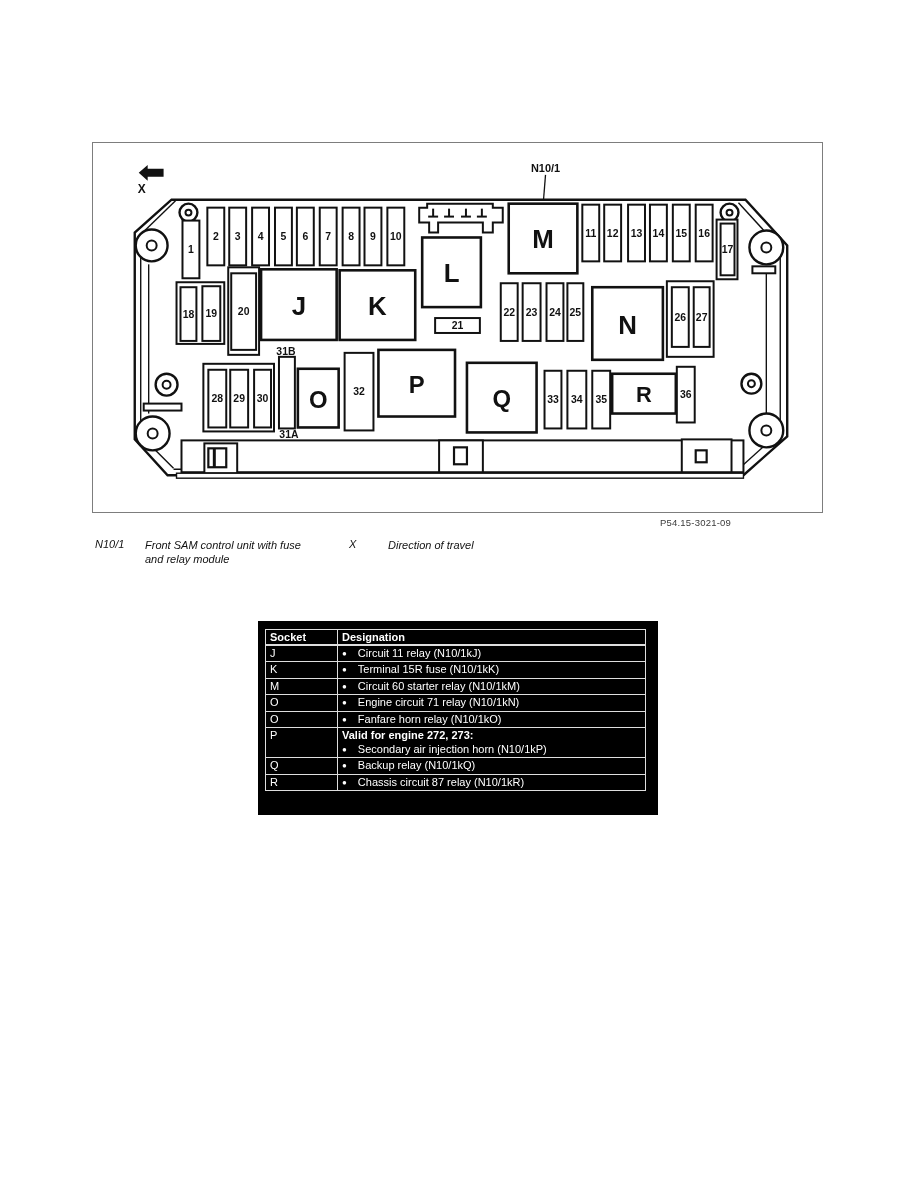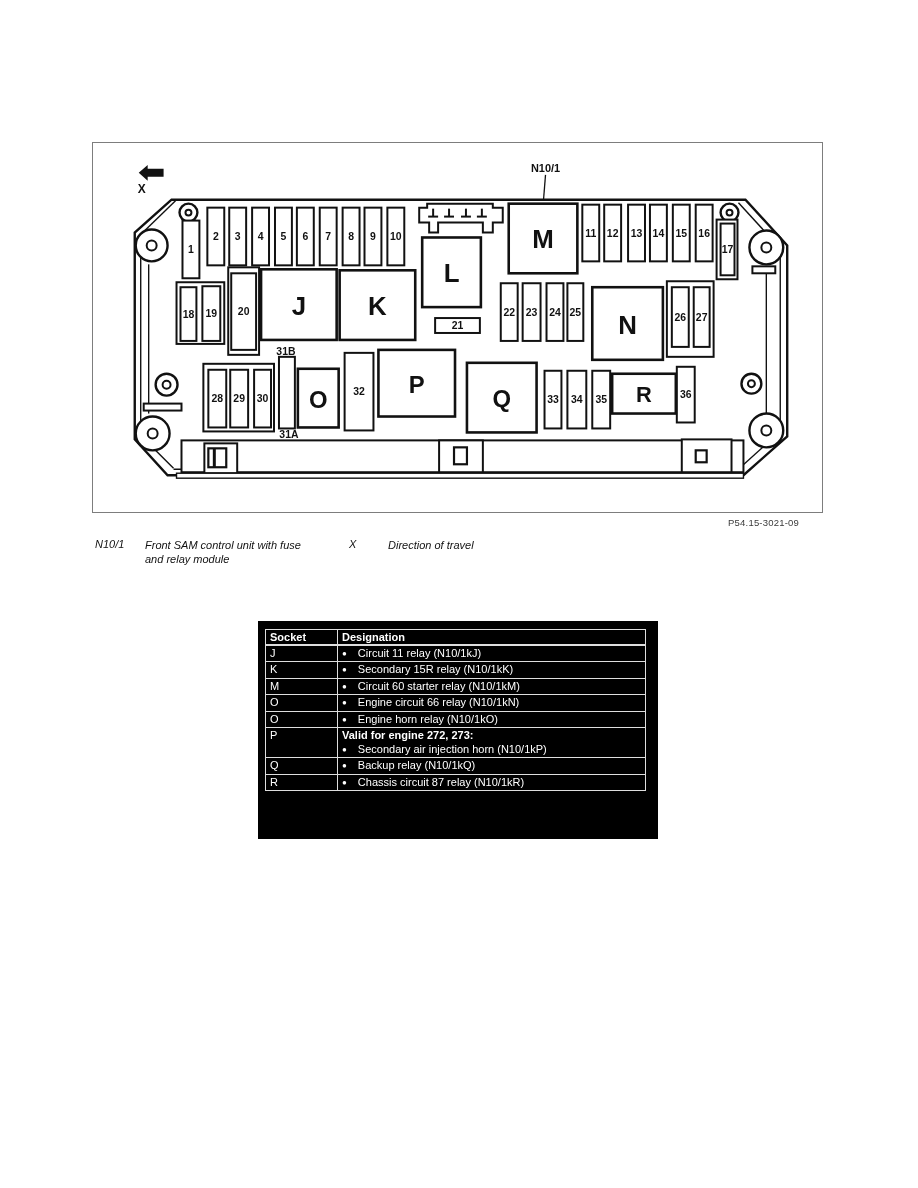--- a/index.html
+++ b/index.html
@@ -1,24 +1,24 @@
 <!DOCTYPE html>
 <html><head>
 <meta charset="utf-8">
 <style>
   html,body{margin:0;padding:0;background:#fff;}
   body{width:918px;height:1188px;position:relative;font-family:"Liberation Sans",sans-serif;overflow:hidden;}
   #figure-frame{position:absolute;left:92px;top:142px;width:731px;height:371px;border:1px solid #7d7d7d;background:#fff;box-sizing:border-box;}
   #diagram-svg{position:absolute;left:0;top:0;width:100%;height:100%;}
-  #figure-code{position:absolute;left:536px;top:517px;width:263px;text-align:right;font-size:9.5px;color:#3a3a3a;letter-spacing:.2px;}
+  #figure-code{position:absolute;left:564px;top:517px;width:263px;text-align:center;font-size:9.5px;color:#3a3a3a;letter-spacing:.2px;}
   .legend-key{position:absolute;top:538px;font-style:italic;font-size:11px;color:#111;}
   .legend-desc{position:absolute;top:538px;font-style:italic;font-size:11px;color:#111;line-height:14px;white-space:pre-line;}
   #legend-key-1{left:95px;} #legend-desc-1{left:145px;width:215px;font-style:italic;}
   #legend-key-2{left:349px;} #legend-desc-2{left:388px;width:200px;}
-  #socket-table-wrap{position:absolute;left:258px;top:621px;width:400px;height:218px;background:#000;box-sizing:border-box;padding:8px 12px 5px 7px;}
+  #socket-table-wrap{position:absolute;left:258px;top:621px;width:400px;height:194px;background:#000;box-sizing:border-box;padding:8px 12px 5px 7px;}
   #socket-table{border-collapse:collapse;width:381px;table-layout:fixed;}
   #socket-table th,#socket-table td{border:1px solid #dedede;color:#fff;font-size:11px;text-align:left;vertical-align:top;padding:1px 4px 0 4px;height:14px;box-sizing:border-box;}
   #socket-table th{font-weight:bold;border-bottom-width:2px;height:15px;}
   .col-socket{width:72px;}
   .li{display:flex;gap:11px;align-items:baseline;line-height:13.5px;}
   .b{font-size:8px;flex:0 0 auto;transform:translateY(-1px);}
   .bold-line{font-weight:bold;line-height:13.5px;}
 </style>
 </head>
 <body>
@@ -198,48 +198,48 @@
               <span class="b">●</span>
               <span>Circuit 11 relay (N10/1kJ)</span>
             </div>
           </td>
         </tr>
         <tr>
           <td class="col-socket">K</td>
           <td>
             <div class="li">
               <span class="b">●</span>
-              <span>Secondary 15R relay (N10/1kK)</span>
+              <span>Terminal 15R fuse (N10/1kK)</span>
             </div>
           </td>
         </tr>
         <tr>
           <td class="col-socket">M</td>
           <td>
             <div class="li">
               <span class="b">●</span>
               <span>Circuit 60 starter relay (N10/1kM)</span>
             </div>
           </td>
         </tr>
         <tr>
           <td class="col-socket">O</td>
           <td>
             <div class="li">
               <span class="b">●</span>
-              <span>Engine circuit 66 relay (N10/1kN)</span>
+              <span>Engine circuit 71 relay (N10/1kN)</span>
             </div>
           </td>
         </tr>
         <tr>
           <td class="col-socket">O</td>
           <td>
             <div class="li">
               <span class="b">●</span>
-              <span>Engine horn relay (N10/1kO)</span>
+              <span>Fanfare horn relay (N10/1kO)</span>
             </div>
           </td>
         </tr>
         <tr>
           <td class="col-socket">P</td>
           <td>
             <div class="bold-line">Valid for engine 272, 273:</div>
             <div class="li">
               <span class="b">●</span>
               <span>Secondary air injection horn (N10/1kP)</span>

